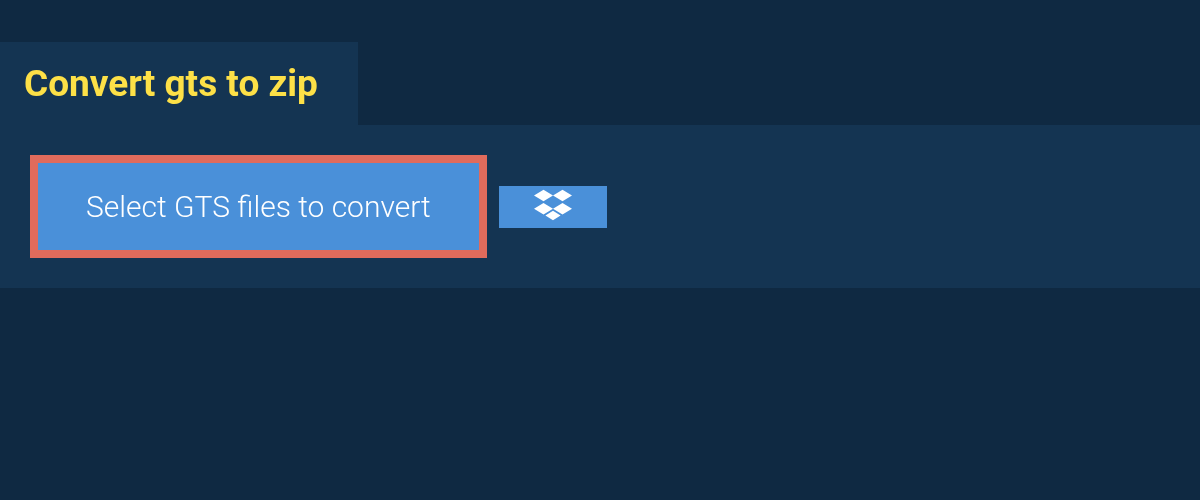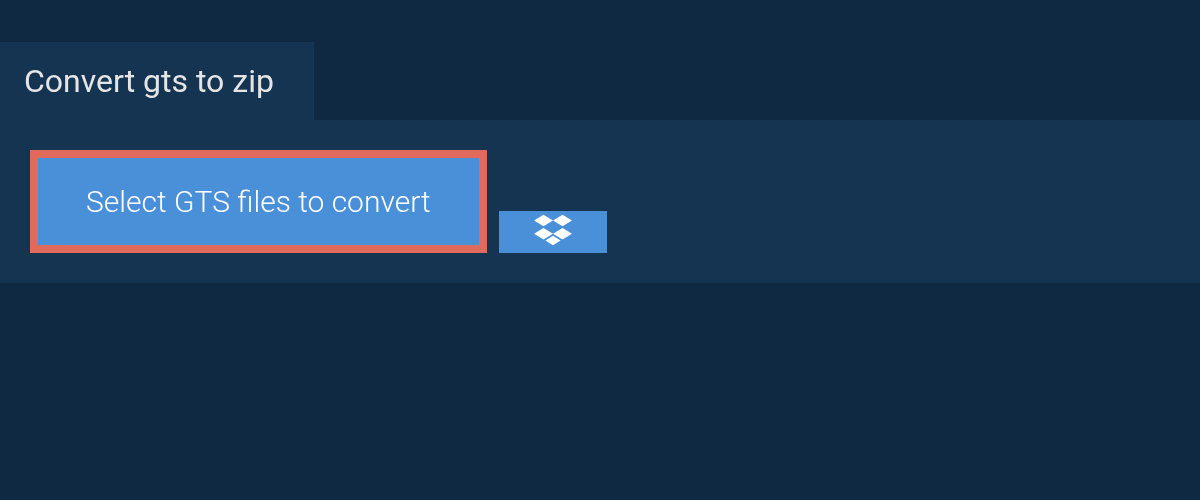--- a/index.html
+++ b/index.html
@@ -15,33 +15,33 @@
       overflow: hidden;
     }
     .tab {
       background: #143452;
       display: inline-block;
       padding: 20px 40px 20px 24px;
       margin-top: 42px;
       margin-left: 0;
     }
     .tab-label {
-      color: #e5e5e5;
-      font-size: 32px;
-      font-weight: 400;
+      color: #fde047;
+      font-size: 37px;
+      font-weight: 700;
     }
     .panel {
       background: #143452;
       padding: 30px 30px 30px 30px;
       width: 100%;
     }
     .button-row {
       display: flex;
       gap: 12px;
-      align-items: flex-end;
+      align-items: center;
     }
     .select-button {
       background: #4a90d9;
       border: 8px solid #e06b5c;
       color: #ffffff;
       font-size: 30px;
       font-weight: 300;
       padding: 26px 48px;
       cursor: pointer;
       display: flex;

